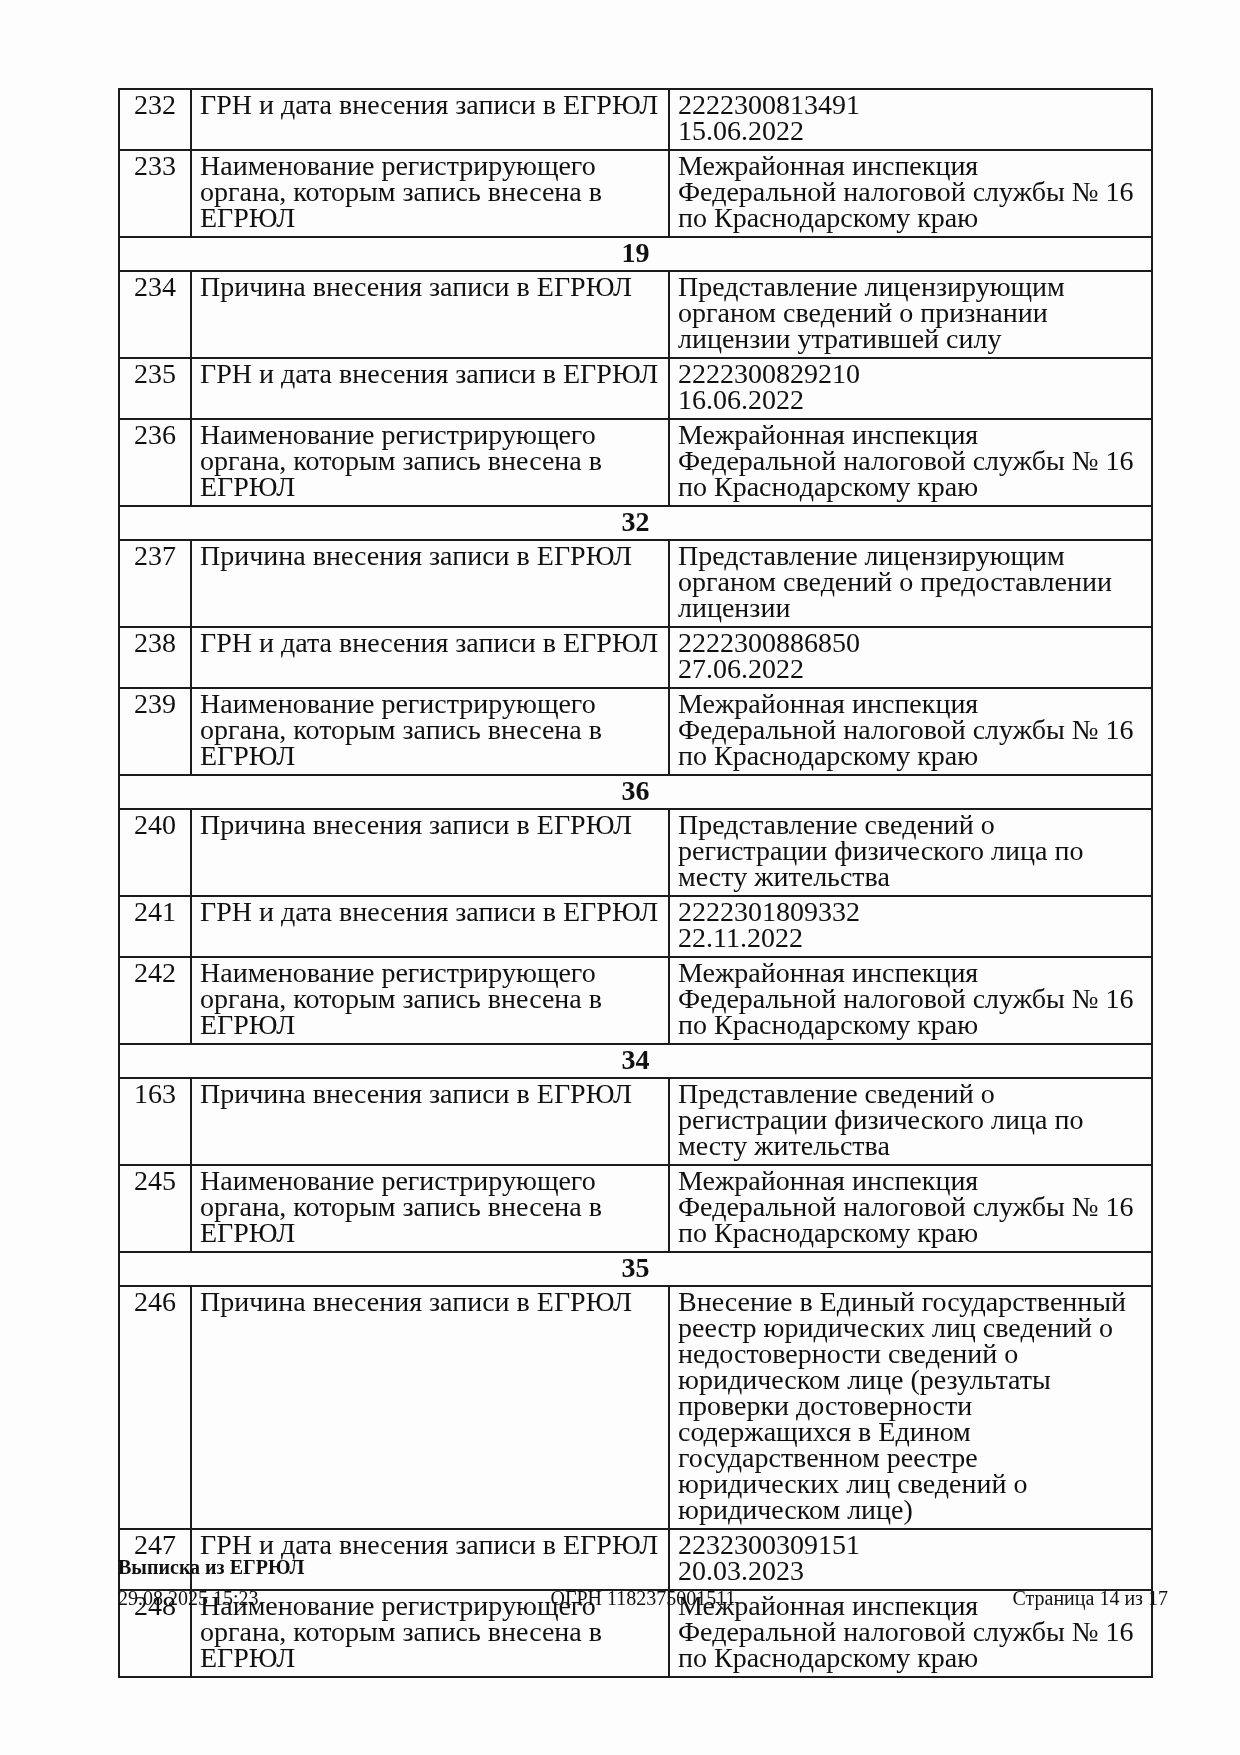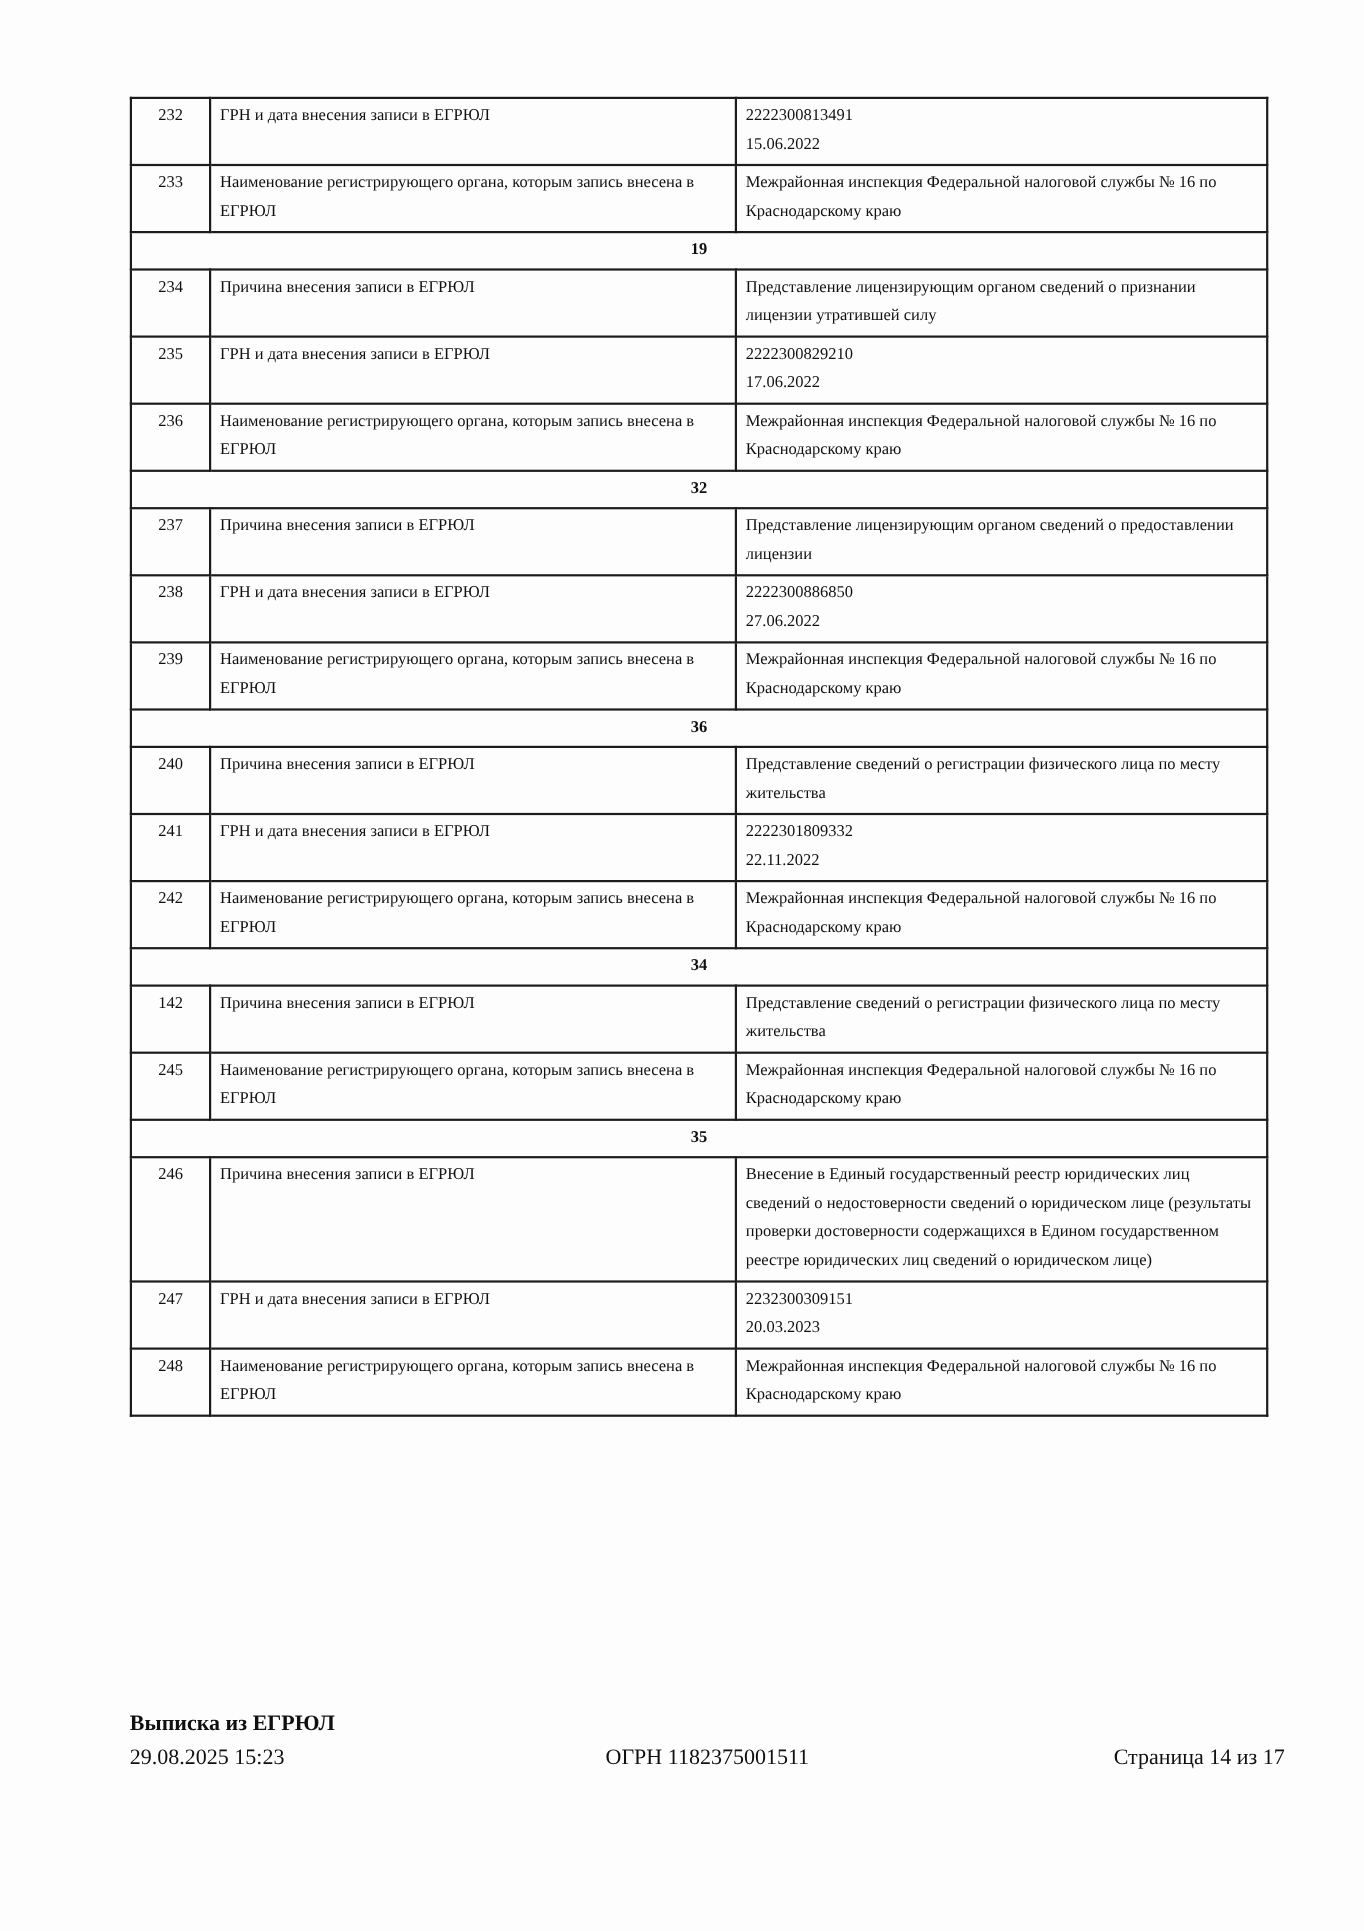--- a/index.html
+++ b/index.html
@@ -18,21 +18,21 @@
     position: absolute;
     left: 118px;
     top: 88px;
     width: 1033px;
     border-collapse: collapse;
     table-layout: fixed;
   }
   .doc-table td {
     border: 2px solid #1c1c1c;
     vertical-align: top;
-    font-size: 15px;
+    font-size: 28px;
     line-height: 26px;
     padding: 2px 8px 5px 8px;
     margin-top: 47px;
   }
   td.num-cell {
     text-align: center;
     padding-left: 2px;
     padding-right: 2px;
   }
   td.value-cell {
@@ -100,21 +100,21 @@
       </tr>
       <tr>
         <td class="num-cell">234</td>
         <td class="label-cell">Причина внесения записи в ЕГРЮЛ</td>
         <td class="value-cell">Представление лицензирующим органом сведений о признании лицензии утратившей силу</td>
       </tr>
       <tr>
         <td class="num-cell">235</td>
         <td class="label-cell">ГРН и дата внесения записи в ЕГРЮЛ</td>
         <td class="value-cell">2222300829210
-17.06.2022</td>
+16.06.2022</td>
       </tr>
       <tr>
         <td class="num-cell">236</td>
         <td class="label-cell">Наименование регистрирующего органа, которым запись внесена в ЕГРЮЛ</td>
         <td class="value-cell">Межрайонная инспекция Федеральной налоговой службы № 16 по Краснодарскому краю</td>
       </tr>
       <tr class="section-row">
         <td colspan="3">32</td>
       </tr>
       <tr>
@@ -149,21 +149,21 @@
       </tr>
       <tr>
         <td class="num-cell">242</td>
         <td class="label-cell">Наименование регистрирующего органа, которым запись внесена в ЕГРЮЛ</td>
         <td class="value-cell">Межрайонная инспекция Федеральной налоговой службы № 16 по Краснодарскому краю</td>
       </tr>
       <tr class="section-row">
         <td colspan="3">34</td>
       </tr>
       <tr>
-        <td class="num-cell">142</td>
+        <td class="num-cell">163</td>
         <td class="label-cell">Причина внесения записи в ЕГРЮЛ</td>
         <td class="value-cell">Представление сведений о регистрации физического лица по месту жительства</td>
       </tr>
       <tr>
         <td class="num-cell">245</td>
         <td class="label-cell">Наименование регистрирующего органа, которым запись внесена в ЕГРЮЛ</td>
         <td class="value-cell">Межрайонная инспекция Федеральной налоговой службы № 16 по Краснодарскому краю</td>
       </tr>
       <tr class="section-row">
         <td colspan="3">35</td>

